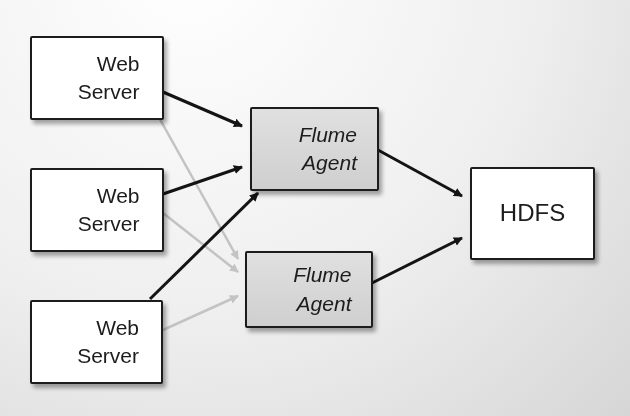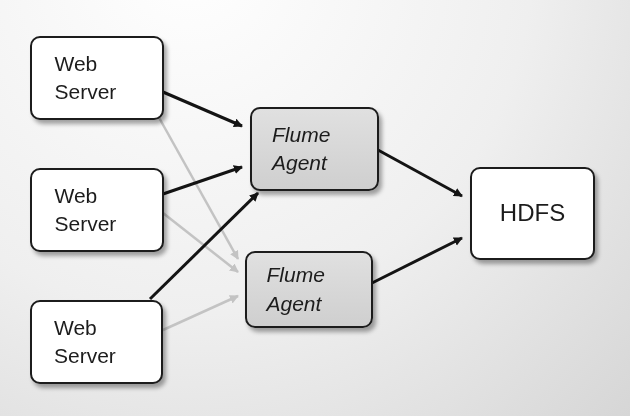--- a/index.html
+++ b/index.html
@@ -22,25 +22,25 @@
     top: 0;
     width: 630px;
     height: 416px;
   }
   .node {
     position: absolute;
     display: flex;
     align-items: center;
     justify-content: center;
     border: 2.5px solid #1c1c1c;
-    border-radius: 10px;
+    border-radius: 2px;
     background: #ffffff;
     box-shadow: 3px 4px 4px rgba(0,0,0,0.35);
     color: #1c1c1c;
-    text-align: left;
+    text-align: right;
   }
   .node .lbl {
     display: block;
     font-size: 21px;
     line-height: 1.35;
     max-width: 85px;
   }
   .node.gray {
     background: linear-gradient(180deg, #e0e0e0, #cfcfcf);
     font-style: italic;

